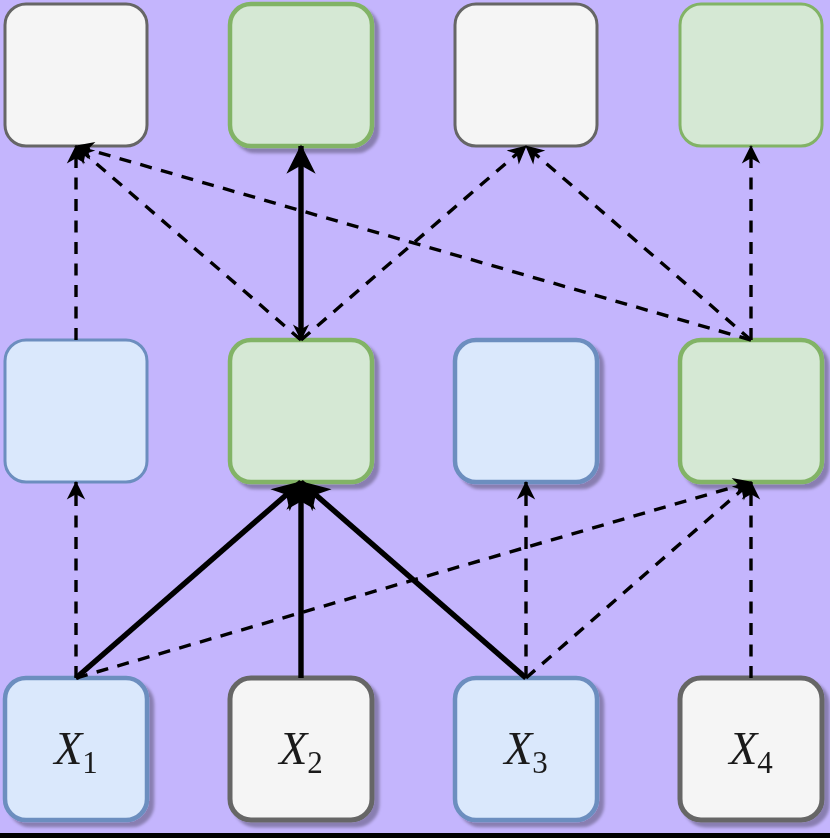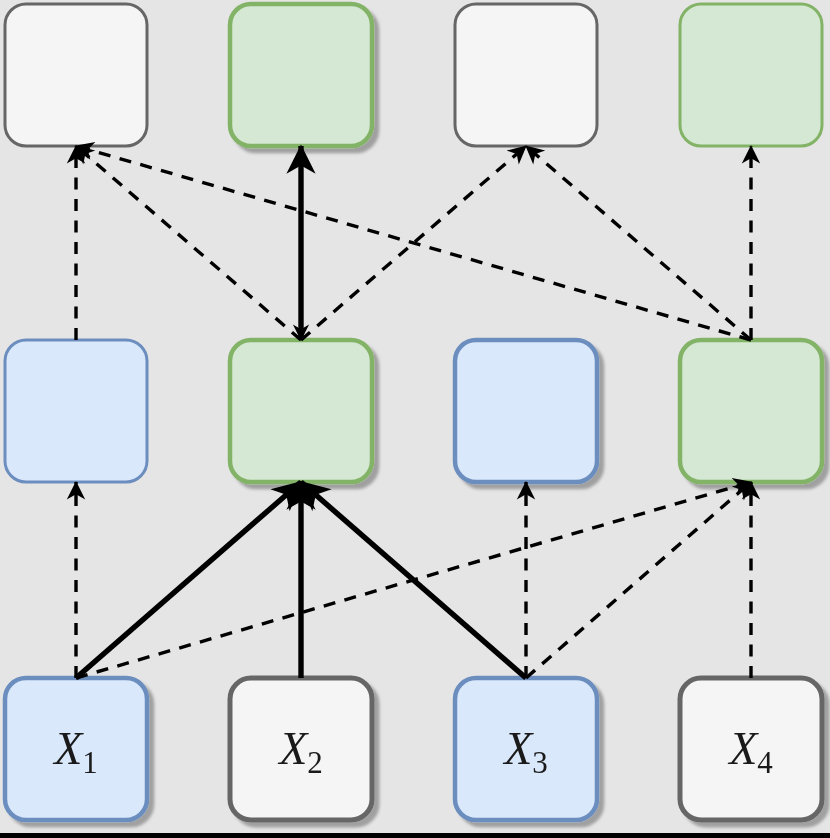--- a/index.html
+++ b/index.html
@@ -4,21 +4,21 @@
 <style>
   html, body {
     margin: 0;
     padding: 0;
     background: #ffffff;
   }
   .canvas {
     position: relative;
     width: 830px;
     height: 838px;
-    background: #e5e5e5;
+    background: #c4b5fd;
     overflow: hidden;
   }
   svg { display: block; }
   .node-label {
     font-family: "Liberation Serif", "DejaVu Serif", serif;
     fill: #1a1a1a;
   }
   .lbl-x {
     font-style: italic;
     font-size: 46px;

